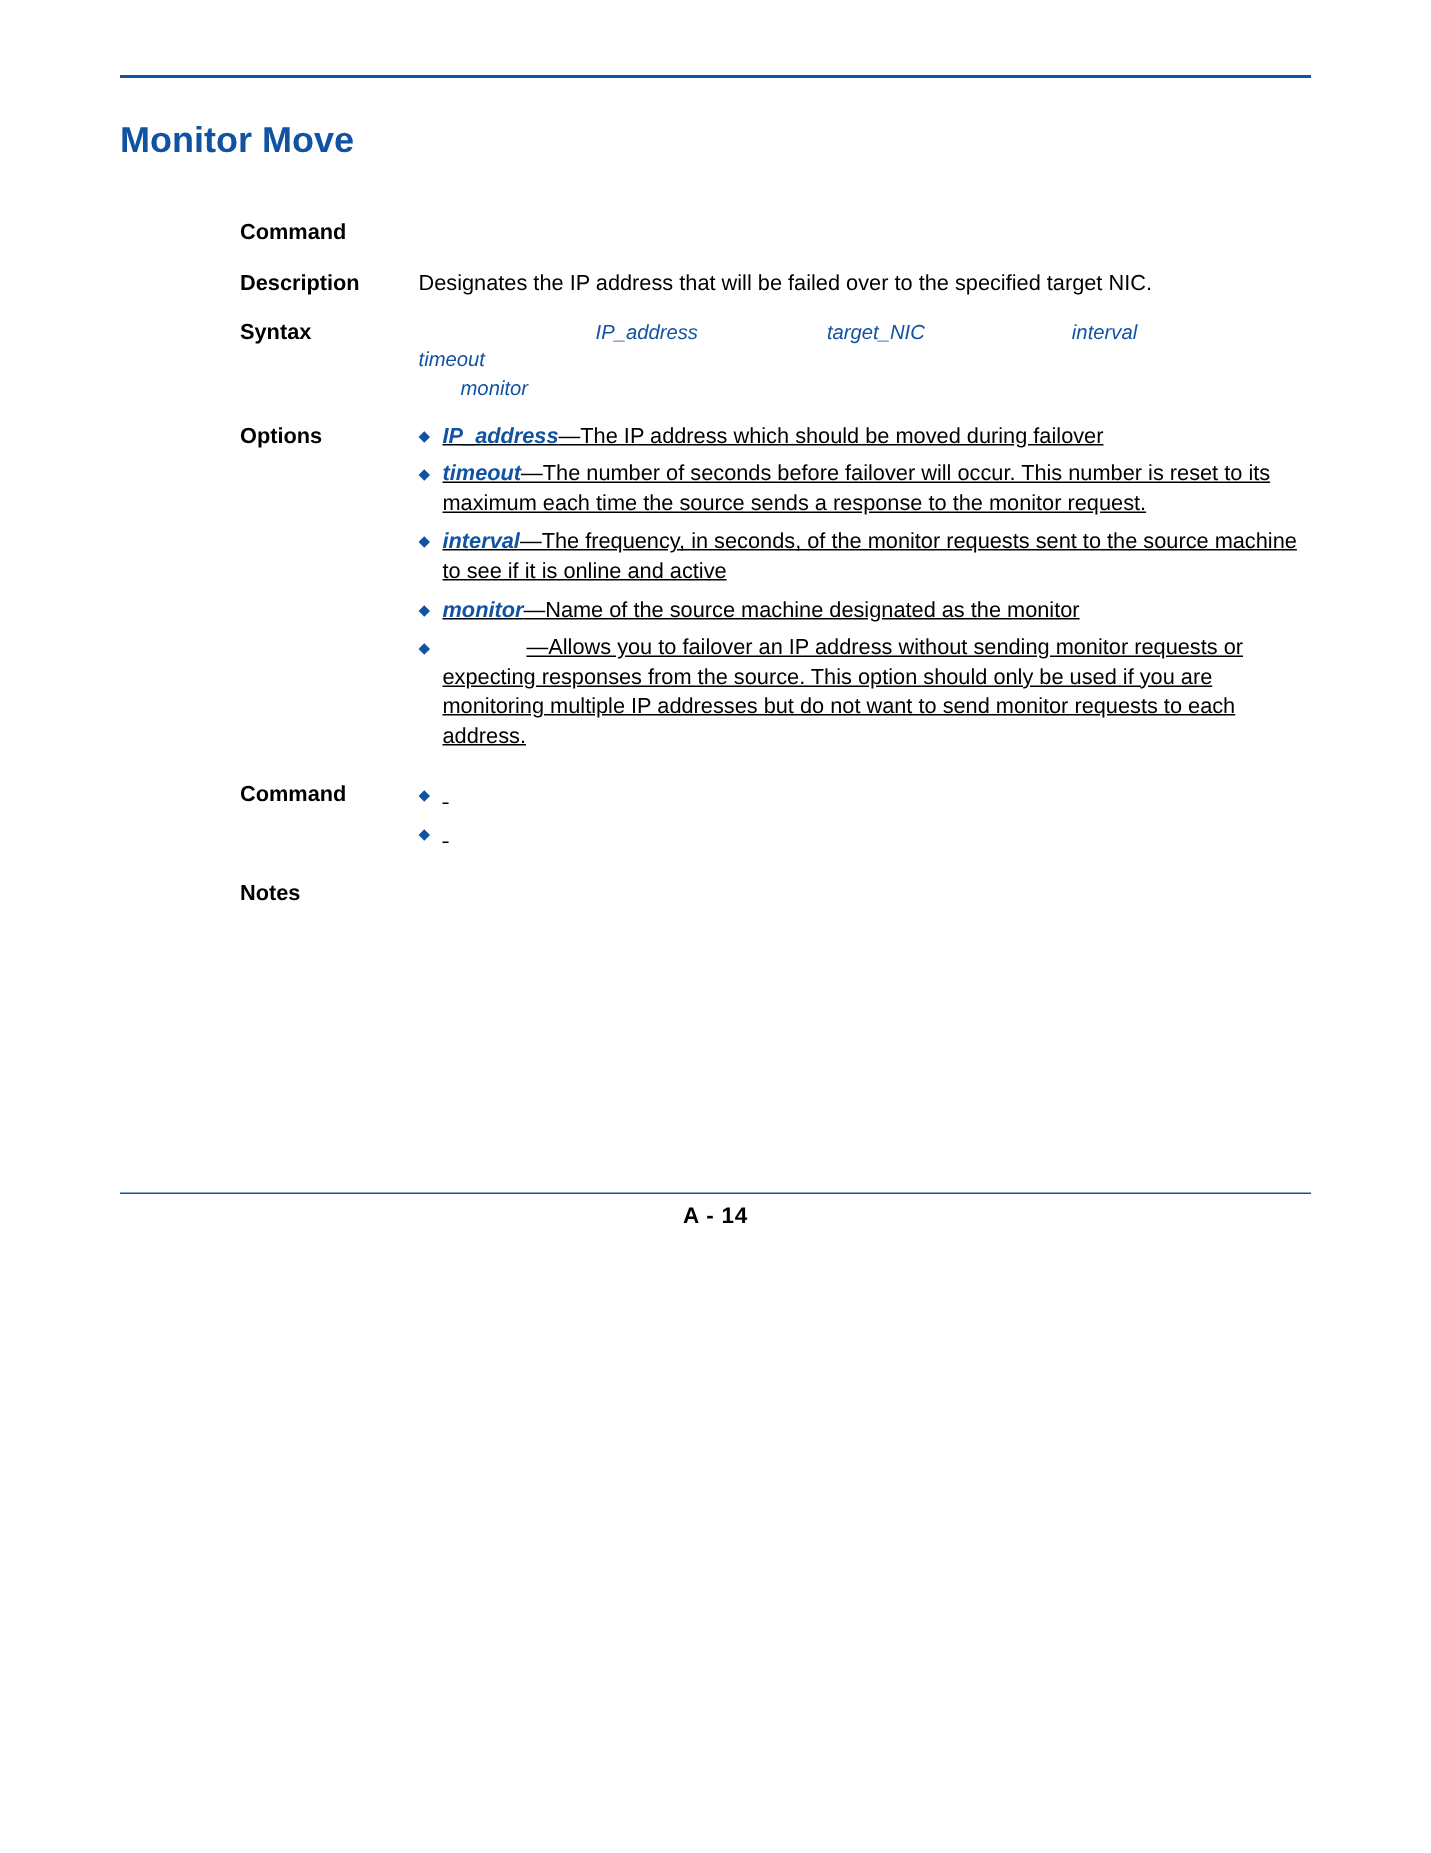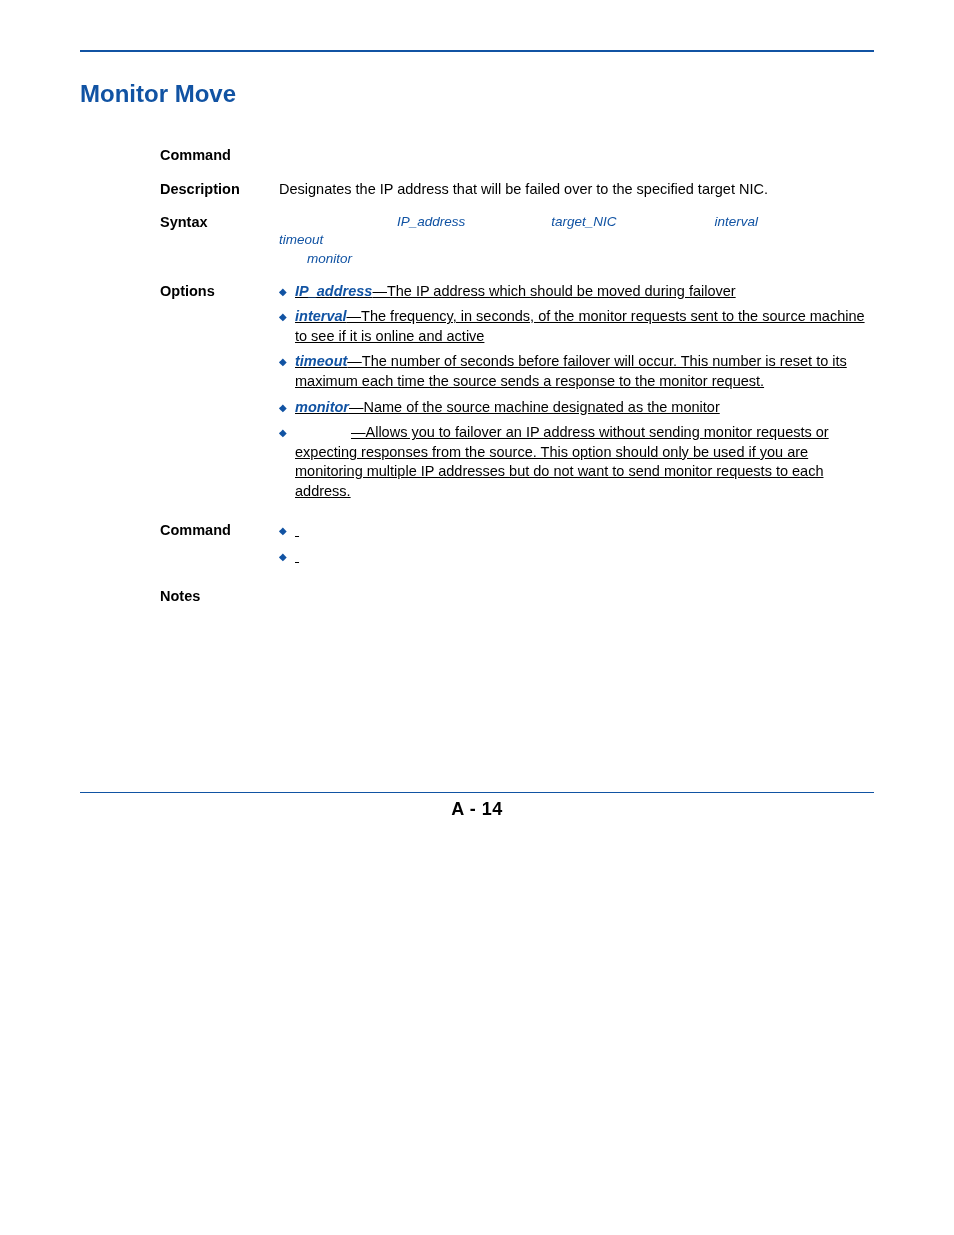--- a/index.html
+++ b/index.html
@@ -91,21 +91,21 @@
     left: 80px;
     right: 80px;
     text-align: center;
   }
   .foot-rule {
     border-top: 1.5px solid #1153a3;
     margin-bottom: 6px;
   }
   .pnum {
     font-weight: 700;
-    font-size: 18px;
+    font-size: 15px;
     letter-spacing: 0.5px;
   }
   .inline-plain {
     font-style: normal;
     color: #000;
   }
   .preblank {
     display: inline-block;
     width: 28px;
     border-bottom: 0;
@@ -141,22 +141,22 @@
       </div>
       <div class="syntax-line syntax-line2">
         <span class="syntax-slot">monitor</span>
       </div>
     </div>
 
     <div class="cell label">Options</div>
     <div class="cell">
       <ul class="bullet-list" id="options-list">
           <li><span class="opt-key">IP_address</span>—The IP address which should be moved during failover</li>
+          <li><span class="opt-key">timeout</span>—The number of seconds before failover will occur. This number is reset to its maximum each time the source sends a response to the monitor request.</li>
           <li><span class="opt-key">interval</span>—The frequency, in seconds, of the monitor requests sent to the source machine to see if it is online and active</li>
-          <li><span class="opt-key">timeout</span>—The number of seconds before failover will occur. This number is reset to its maximum each time the source sends a response to the monitor request.</li>
           <li><span class="opt-key">monitor</span>—Name of the source machine designated as the monitor</li>
           <li><span style="display: inline-block; width: 56px;"></span>—Allows you to failover an IP address without sending monitor requests or expecting responses from the source. This option should only be used if you are monitoring multiple IP addresses but do not want to send monitor requests to each address.</li>
         </ul>
     </div>
 
     <div class="cell label">Command</div>
     <div class="cell">
       <ul class="bullet-list" id="examples-list">
           <li>&nbsp;</li>
           <li>&nbsp;</li>

